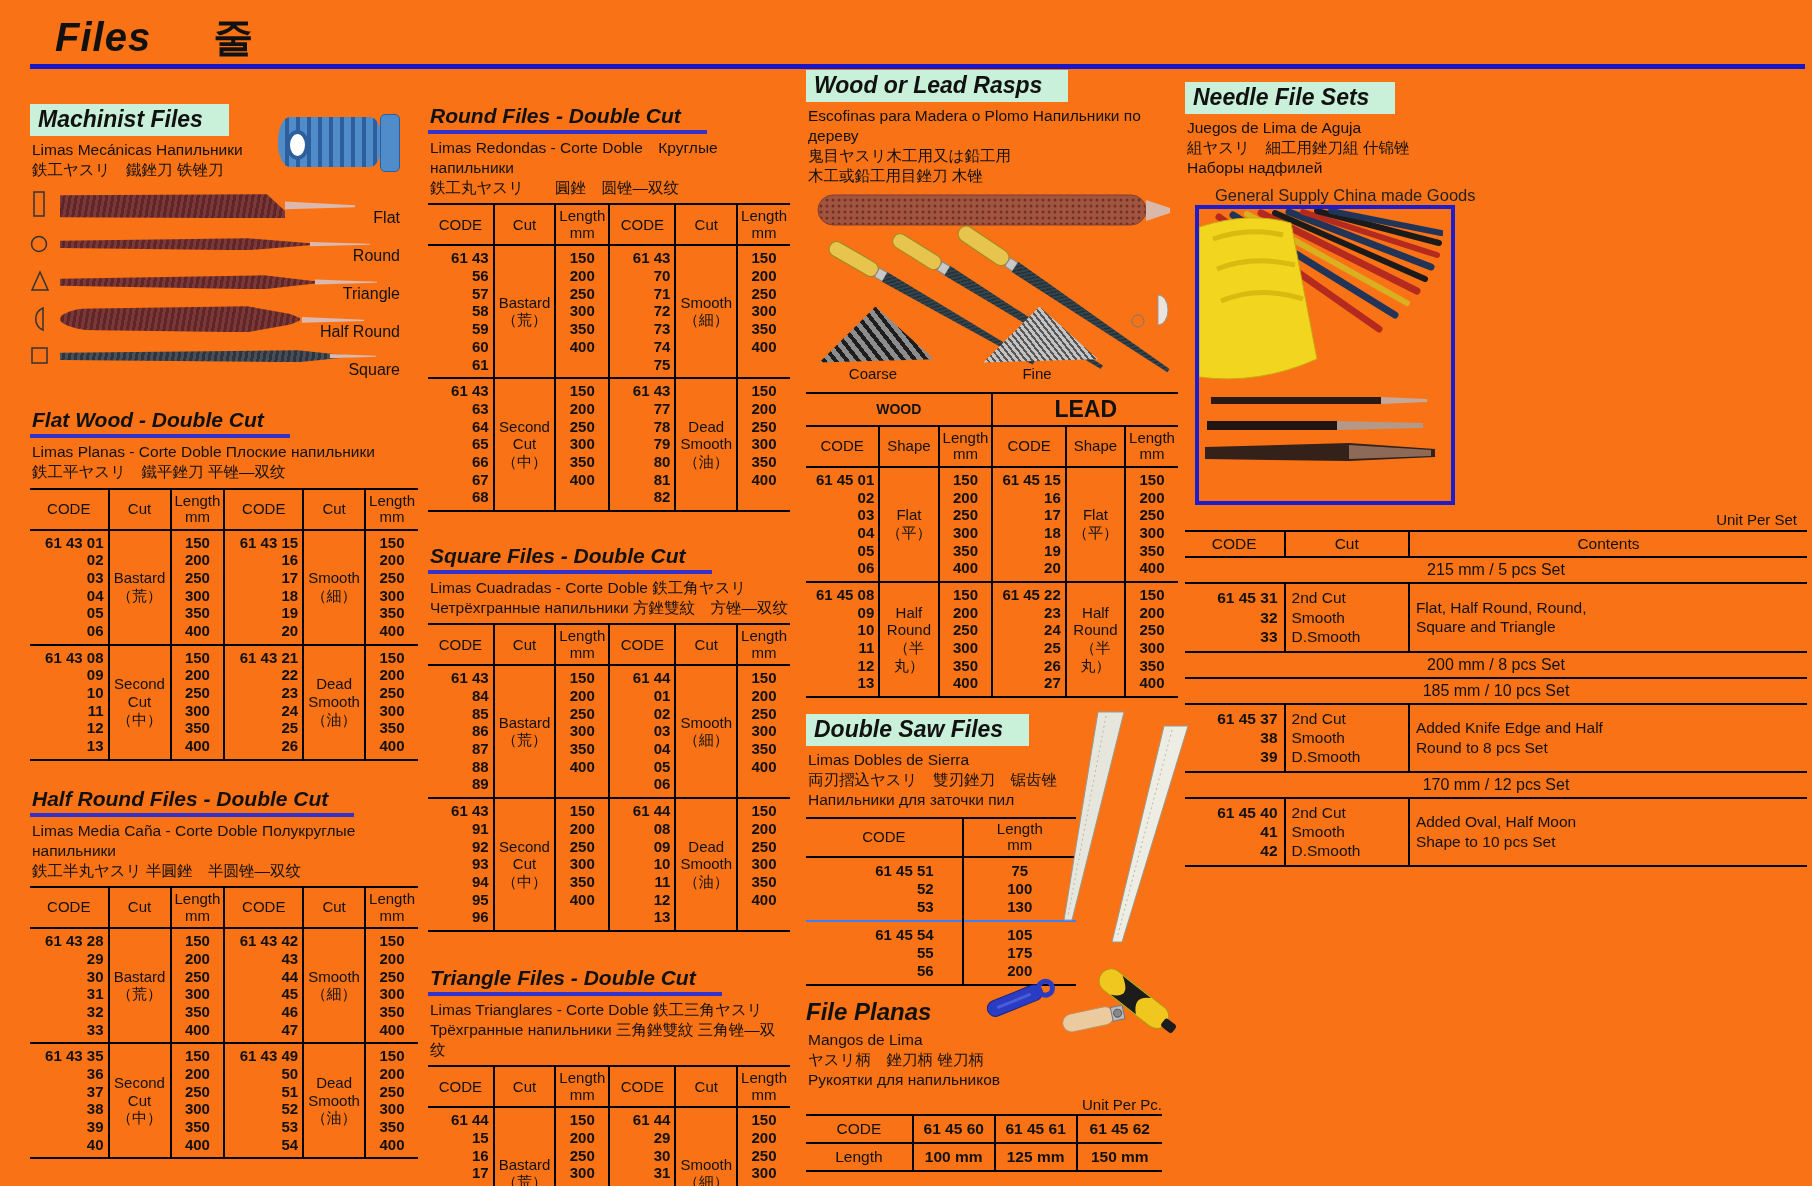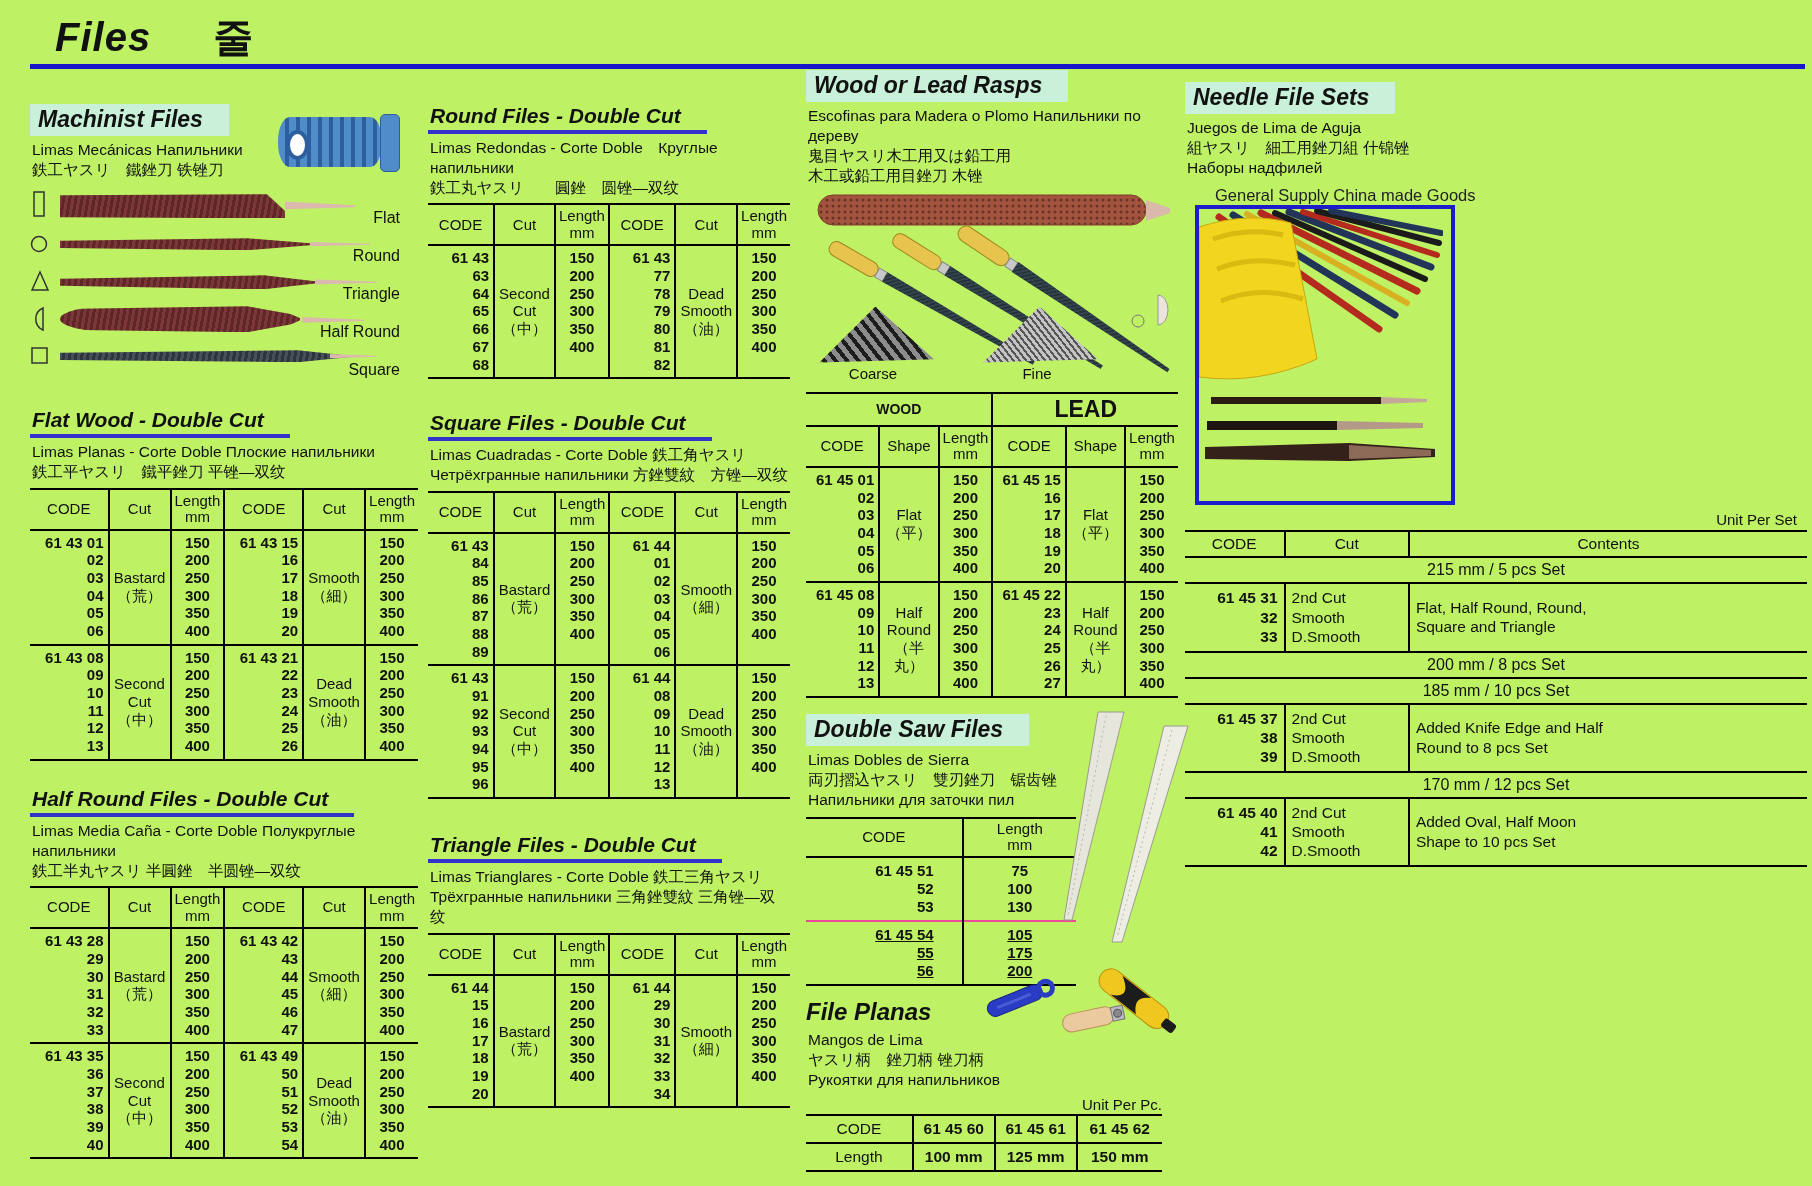--- a/index.html
+++ b/index.html
@@ -1,16 +1,16 @@
 <!DOCTYPE html>
 <html><head>
 <meta charset="utf-8">
 <style>
   html,body{margin:0;padding:0;background:#fff;font-family:"Liberation Sans",sans-serif;color:#111;}
-  #page{position:relative;width:1812px;height:1186px;background:#bef264;overflow:hidden;}
+  #page{position:relative;width:1812px;height:1186px;background:#f97316;overflow:hidden;}
 
   
   .pagetitle{position:absolute;left:55px;top:10px;font-size:40px;font-weight:bold;font-style:italic;letter-spacing:1px;}
   .pagetitle .kr{margin-left:62px;font-style:normal;}
   .toprule{position:absolute;left:30px;top:64px;width:1775px;height:5px;background:#1717c9;}
 
   
   .col{position:absolute;top:78px;}
   #c1{left:30px;width:388px;}
   #c2{left:428px;width:362px;}
@@ -66,21 +66,21 @@
   .tri.fine{background:repeating-linear-gradient(52deg,#555 0 2px,#c4c4c4 2px 5px);}
   .trilabel{text-align:center;font-size:15px;margin-top:2px;}
 
   
   .sawsec{position:relative;}
   .sawphoto{position:absolute;right:-18px;top:-4px;z-index:2;}
   table.saw{border-collapse:collapse;border-top:2px solid #000;border-bottom:2px solid #000;width:270px;margin-top:6px;}
   table.saw th{font-weight:normal;font-size:15px;border-bottom:2px solid #000;padding:2px 4px;white-space:pre-line;line-height:1.1;}
   table.saw td{font-size:15px;padding:4px;white-space:pre-line;line-height:1.2;}
   table.saw th+th, table.saw td+td{border-left:2px solid #000;}
-  table.saw tr.grp+tr.grp td{border-top:2px solid #ec4899;text-decoration:underline;}
+  table.saw tr.grp+tr.grp td{border-top:2px solid #3b82f6;}
 
   
   .handlesec{position:relative;}
   .handlesphoto{position:absolute;right:-24px;top:-46px;z-index:2;}
   .unitlabel{font-size:15px;text-align:right;margin:6px 10px 1px 0;}
   table.ht{border-collapse:collapse;width:356px;}
   table.ht td{border:2px solid #000;font-size:15.5px;text-align:center;padding:4px 6px;}
   table.ht td.v{font-weight:bold;}
   table.ht tr td:first-child{border-left:none;}
   table.ht tr td:last-child{border-right:none;}
@@ -340,20 +340,50 @@
           <th style="width:22%">CODE</th>
           <th style="width:16%">Cut</th>
           <th style="width:12%">Length
 mm</th>
           <th style="width:22%">CODE</th>
           <th style="width:16%">Cut</th>
           <th style="width:12%">Length
 mm</th>
         </tr>
         <tr class="grp">
+          <td class="code">61 43 56
+57
+58
+59
+60
+61</td>
+          <td class="cut">Bastard
+（荒）</td>
+          <td class="len">150
+200
+250
+300
+350
+400</td>
+          <td class="code">61 43 70
+71
+72
+73
+74
+75</td>
+          <td class="cut">Smooth
+（細）</td>
+          <td class="len">150
+200
+250
+300
+350
+400</td>
+        </tr>
+        <tr class="grp">
           <td class="code">61 43 63
 64
 65
 66
 67
 68</td>
           <td class="cut">Second
 Cut
 （中）</td>
           <td class="len">150

